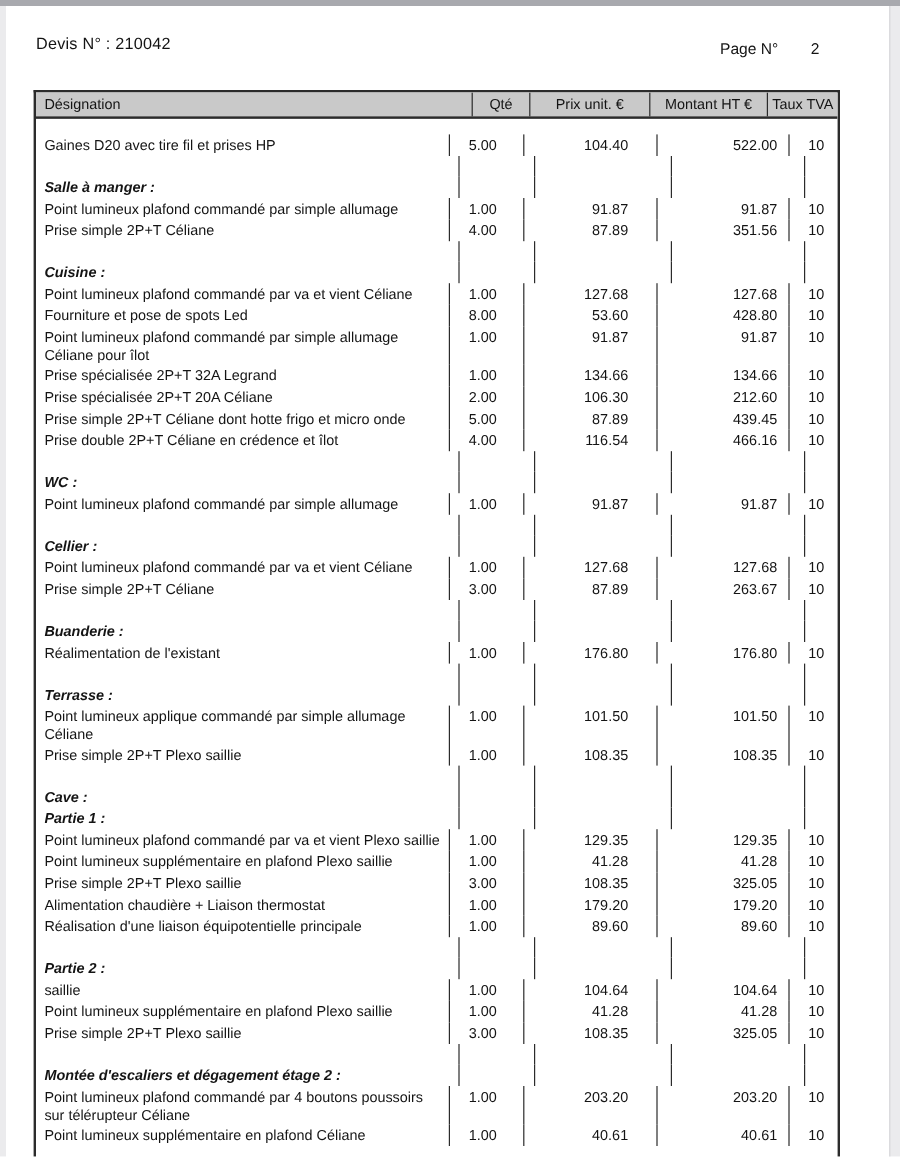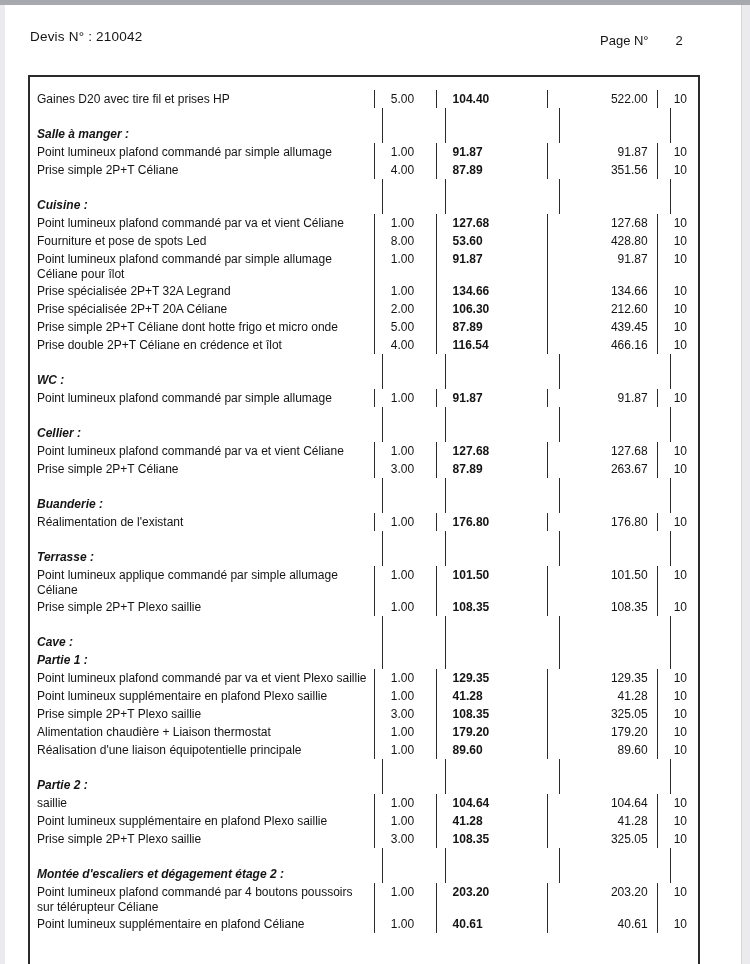--- a/index.html
+++ b/index.html
@@ -34,39 +34,46 @@
 
   .tbody { padding-top:13px; }
   .row { display:flex; align-items:stretch;gap:16px; }
   .row.item, .row.section { min-height:18px; }
   .row.spacer { height:17px; }
   .cell { border-right:1px solid #2b2b2b; font-size:12px; }
   .c-designation { width:364px; padding:2px 4px 0 7px; }
   .c-designation .line { white-space:nowrap; overflow:hidden; line-height:15px; }
   .row.section .c-designation .line { font-weight:bold; font-style:italic; }
   .c-qty    { width:48px;  padding:2px 8px 0 0;  line-height:15px; }
-  .c-unit   { width:100px; padding:2px 24px 0 0;  line-height:15px;font-weight:bold; }
+  .c-unit   { width:100px; text-align:right; padding:2px 24px 0 0;  line-height:15px; }
   .c-amount { width:98px;  text-align:right; padding:2px 9px 0 0;  line-height:15px; }
   .c-vat    { flex:1;      padding:2px 11px 0 0; line-height:15px; border-right:none; }
 </style>
 </head>
 <body>
 
 <div class="viewport">
   <div class="top-strip"></div>
   <div class="left-strip"></div>
   <div class="right-strip"></div>
 
   <div class="devis">Devis N° : 210042</div>
   <div class="page-info">
     <span>Page N°</span>
     <span>2</span>
   </div>
 
   <div class="quote-table">
+    <div class="thead">
+      <div class="h-cell h-designation">Désignation</div>
+      <div class="h-cell h-qty">Qté</div>
+      <div class="h-cell h-unit">Prix unit. €</div>
+      <div class="h-cell h-amount">Montant HT €</div>
+      <div class="h-cell h-vat">Taux TVA</div>
+    </div>
     <div class="tbody">
         <div class="row item">
     <div class="cell c-designation">
             <div class="line">Gaines D20 avec tire fil et prises HP</div>
           </div>
     <div class="cell c-qty">5.00</div>
     <div class="cell c-unit">104.40</div>
     <div class="cell c-amount">522.00</div>
     <div class="cell c-vat">10</div>
   </div>

